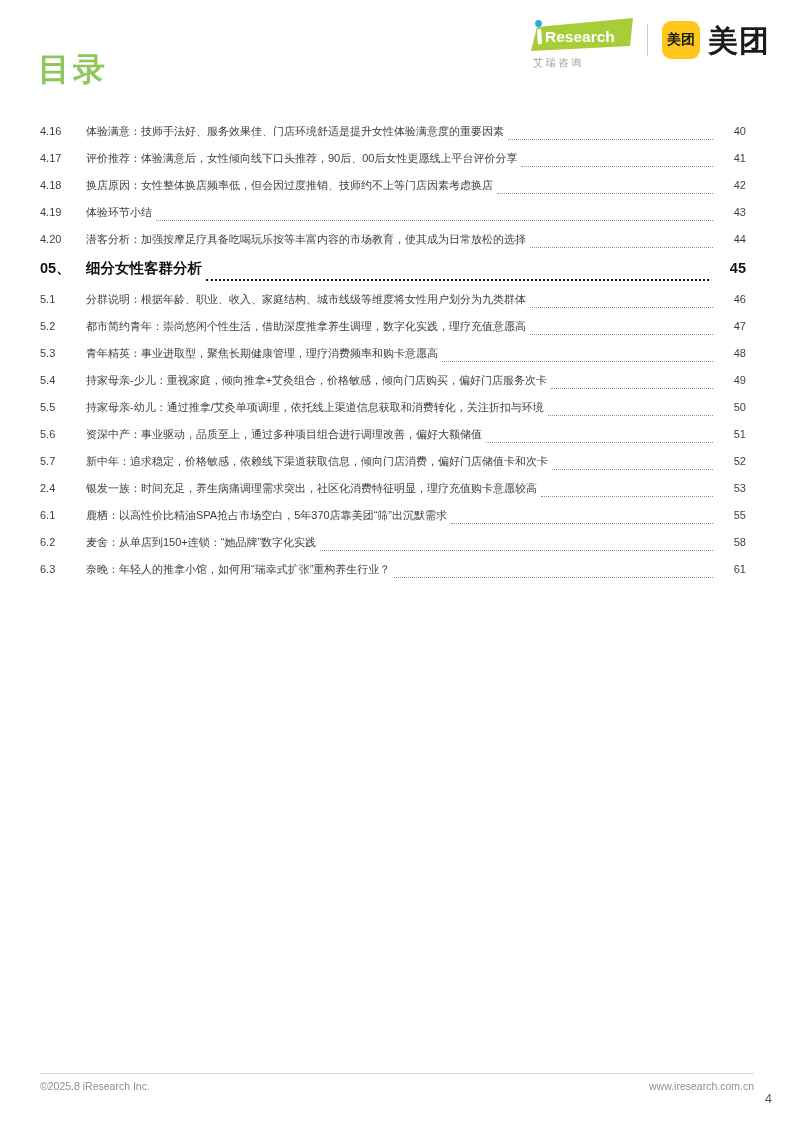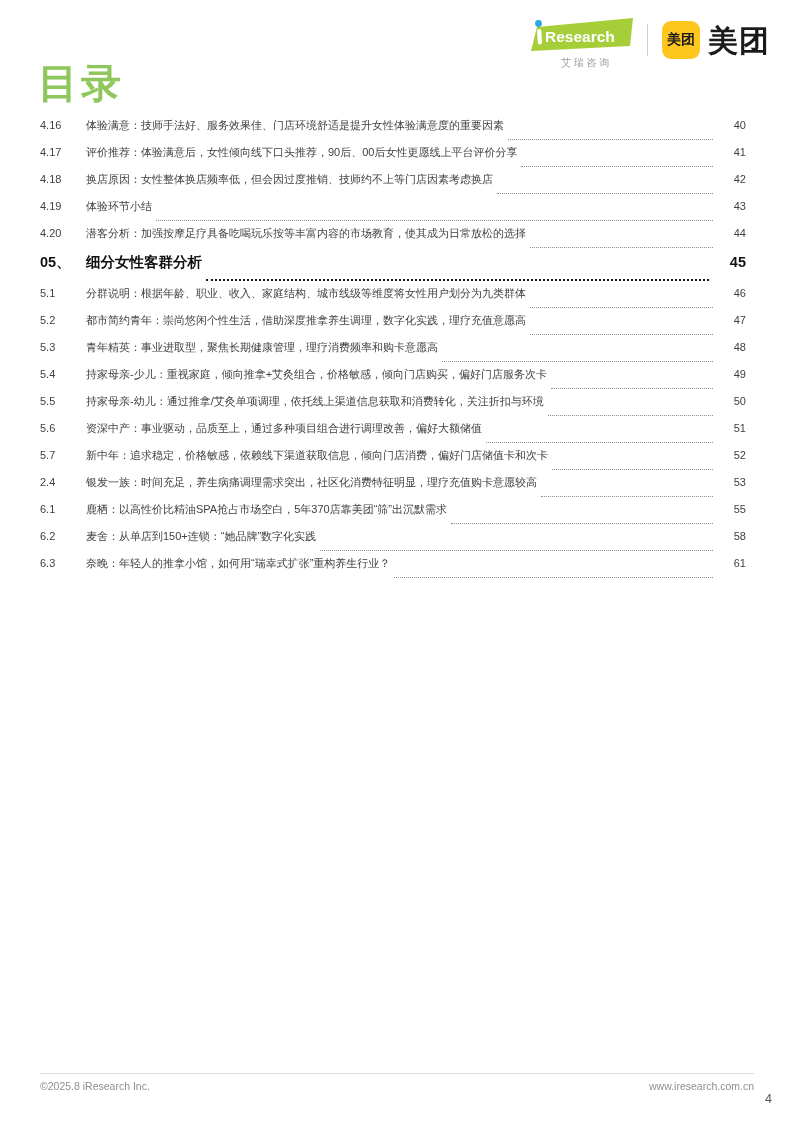--- a/index.html
+++ b/index.html
@@ -12,45 +12,45 @@
 
   
   .header-right {
     position:absolute; top:18px; right:24px;
     display:flex; align-items:flex-start; gap:14px;
   }
   .brand-iresearch { width:102px; }
   .brand-iresearch svg { display:block; }
   .ir-sub {
     margin-top:4px; display:flex; justify-content:space-between;
-    font-size:10px; color:#9b9b9b; padding:0 2px;margin-left:28px;
+    font-size:10px; color:#9b9b9b; padding:0 2px;
   }
   .hdr-sep { width:1px; height:32px; background:#cccccc; margin-top:6px; }
   .brand-meituan { display:flex; align-items:flex-start; gap:8px; margin-top:3px; }
   .mt-badge {
     width:38px; height:38px; border-radius:9px; background:#FFC61E;
     display:flex; align-items:center; justify-content:center;
     font-size:14px; font-weight:800; color:#1a1a1a; letter-spacing:0;
   }
   .mt-name { font-size:30px; font-weight:800; color:#1a1a1a; letter-spacing:1px; }
 
   
   .page-title {
-    position:absolute; top:56px; left:38px;
-    font-size:40px; font-weight:700; color:#8FC75C; letter-spacing:3px;
+    position:absolute; top:48px; left:38px;
+    font-size:32px; font-weight:700; color:#8FC75C; letter-spacing:3px;
   }
 
   
   .toc { position:absolute; top:118px; left:40px; right:48px; }
   .toc-row {
     display:flex; align-items:baseline; height:27px;
     font-size:11px; color:#3f3f3f; white-space:nowrap;
   }
   .toc-row .num { flex:0 0 46px; }
-  .toc-row .t   { flex:0 1 auto; overflow:hidden; }
+  .toc-row .t   { flex:0 1 auto; overflow:hidden;margin-top:6px; }
   .toc-row .dots{
     flex:1 1 8px; min-width:8px; align-self:flex-end;
     border-bottom:1.7px dotted #8f8f8f; margin:0 3px 5px 4px; height:1px;
   }
   .toc-row .pg  { flex:0 0 auto; margin-left:18px; }
   .toc-row.section {
     height:33px; font-size:14.5px; font-weight:700; color:#111111;
   }
   .toc-row.section .dots { border-bottom:2px dotted #111111; margin-bottom:5px; }
 

